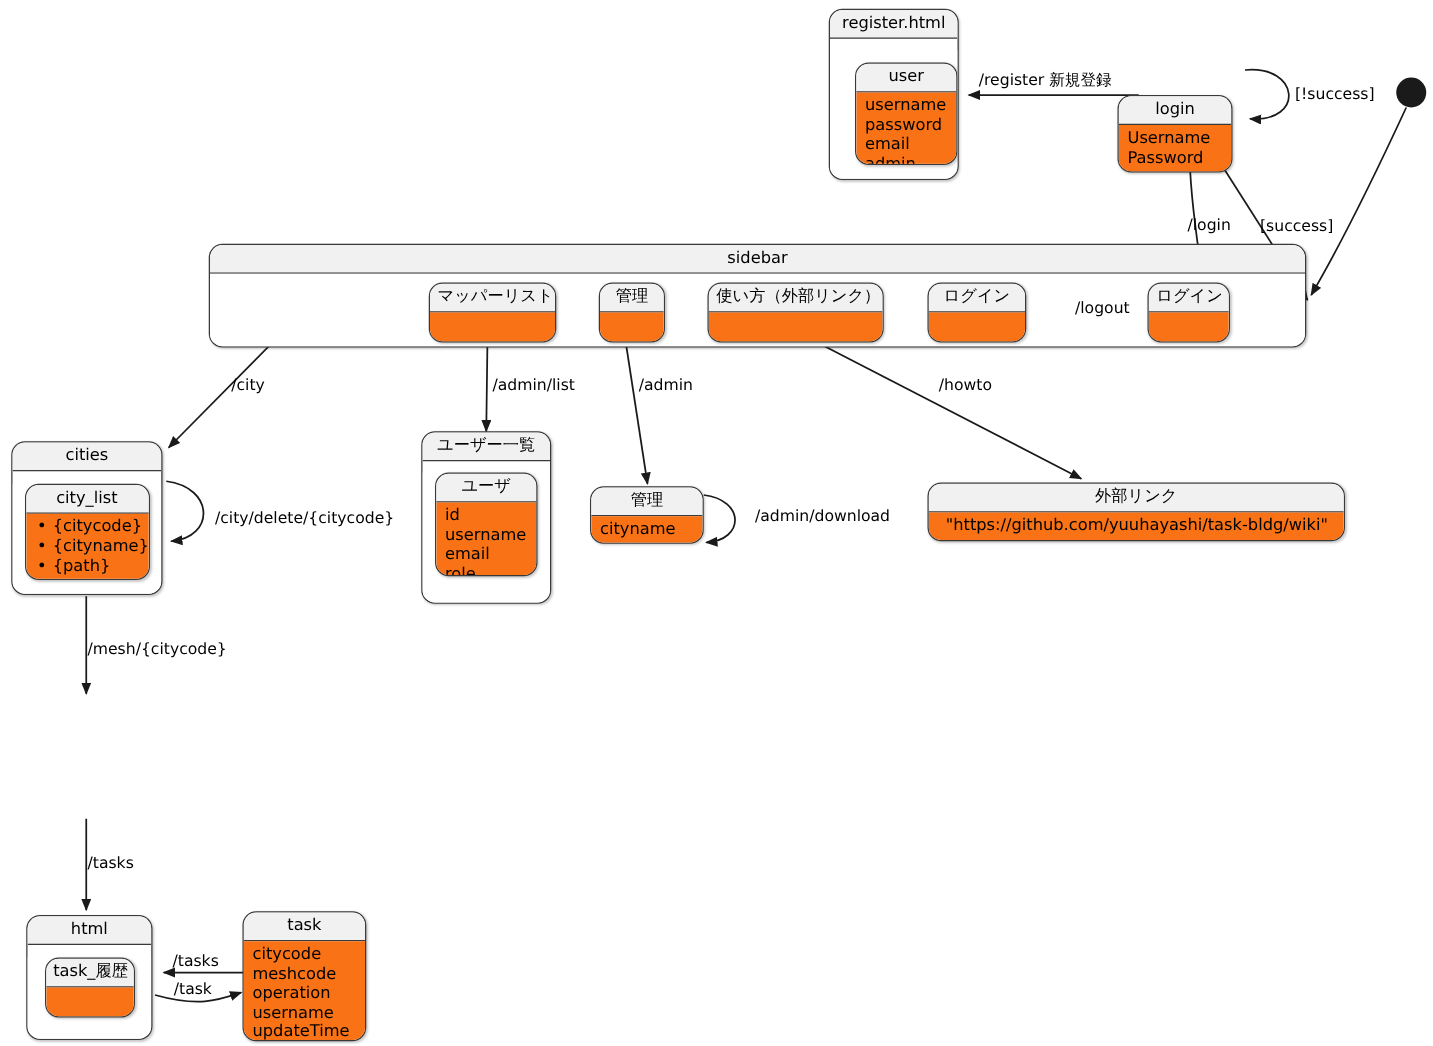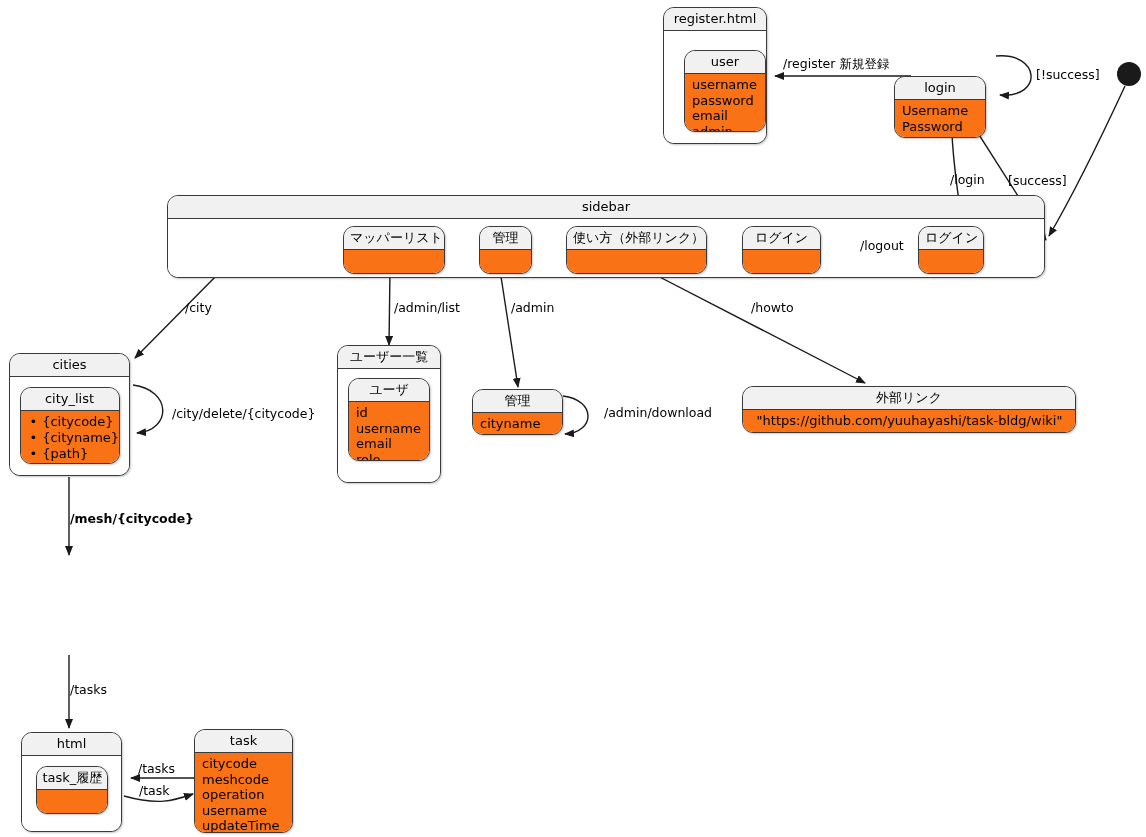--- a/index.html
+++ b/index.html
@@ -198,18 +198,18 @@
   <div class="lbl" style="left:1036px;top:68px;">[!success]</div>
   <div class="lbl" style="left:1008px;top:174px;">[success]</div>
   <div class="lbl" style="left:950px;top:173px;">/login</div>
   <div class="lbl" style="left:860px;top:239px;">/logout</div>
   <div class="lbl" style="left:185px;top:301px;">/city</div>
   <div class="lbl" style="left:394px;top:301px;">/admin/list</div>
   <div class="lbl" style="left:511px;top:301px;">/admin</div>
   <div class="lbl" style="left:751px;top:301px;">/howto</div>
   <div class="lbl" style="left:172px;top:407px;">/city/delete/{citycode}</div>
   <div class="lbl" style="left:604px;top:406px;">/admin/download</div>
-  <div class="lbl" style="left:70px;top:512px;font-weight:bold;">/mesh/{citycode}</div>
+  <div class="lbl" style="left:70px;top:512px;">/mesh/{citycode}</div>
   <div class="lbl" style="left:70px;top:683px;">/tasks</div>
   <div class="lbl" style="left:138px;top:762px;">/tasks</div>
   <div class="lbl" style="left:139px;top:784px;">/task</div>
 
 </div>
 
 </body></html>

